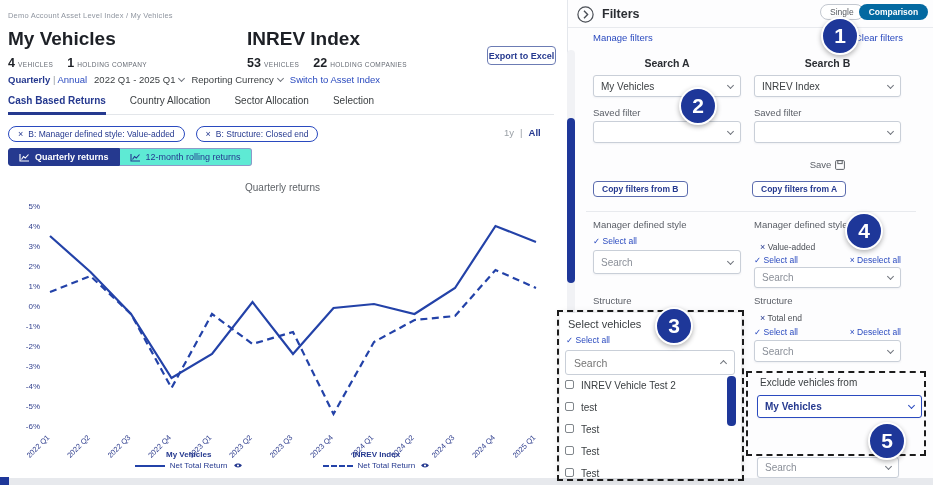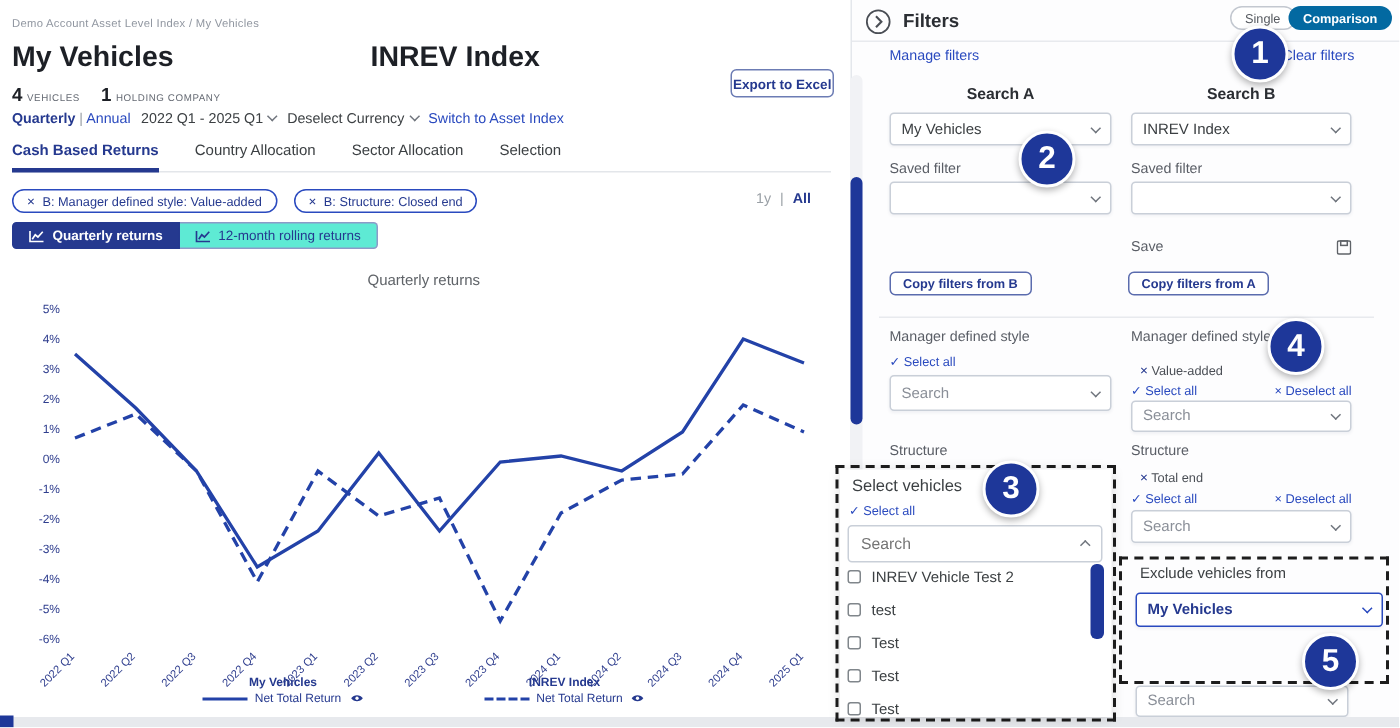--- a/index.html
+++ b/index.html
@@ -118,30 +118,40 @@
         </span>
       <span class="stat">
           <b>1</b>
           <span>HOLDING COMPANY</span>
         </span>
     </div>
   </div>
 
   <div class="abs" style="left:247px; top:28px;">
     <div class="h-title">INREV Index</div>
+    <div class="stats">
+      <span class="stat">
+          <b>53</b>
+          <span>VEHICLES</span>
+        </span>
+      <span class="stat">
+          <b>22</b>
+          <span>HOLDING COMPANIES</span>
+        </span>
+    </div>
   </div>
 
   <div class="abs export-btn">Export to Excel</div>
 
   <div class="abs controls">
     <span><span class="navy-b">Quarterly</span>
     <span class="sep">|</span>
     <span class="navy">Annual</span></span>
     <span><span>2022 Q1 - 2025 Q1</span><span class="cv"></span></span>
-    <span><span>Deselect Currency</span><span class="cv"></span></span>
+    <span><span>Reporting Currency</span><span class="cv"></span></span>
     <span class="link">Switch to Asset Index</span>
   </div>
 
   <div class="abs tabs">
     <span class="tab active">Cash Based Returns</span>
     <span class="tab">Country Allocation</span>
     <span class="tab">Sector Allocation</span>
     <span class="tab">Selection</span>
   </div>
 
@@ -265,21 +275,21 @@
     <span class="sec-lbl" style="left:186px; top:107px;">Saved filter</span>
     <div class="sel" style="left:25px; top:121px; width:148px;">
         <span></span>
         <span class="cv"></span>
       </div>
     <div class="sel" style="left:186px; top:121px; width:147px;">
         <span></span>
         <span class="cv"></span>
       </div>
 
-    <div class="save-row" style="left:186px; top:159px; width:147px; justify-content:space-between;">
+    <div class="save-row" style="left:186px; top:159px; width:147px; justify-content:center;">
       <span>Save</span>
       <svg width="10" height="10" viewBox="0 0 10 10">
           <rect x="0.6" y="0.6" width="8.8" height="8.8" rx="1" fill="none" stroke="#5f6368"></rect>
           <rect x="2.8" y="0.6" width="4.4" height="3" fill="none" stroke="#5f6368"></rect>
         </svg>
     </div>
 
     <span class="copy-btn" style="left:25px; top:181px;">Copy filters from B</span>
     <span class="copy-btn" style="left:184px; top:181px;">Copy filters from A</span>
 

